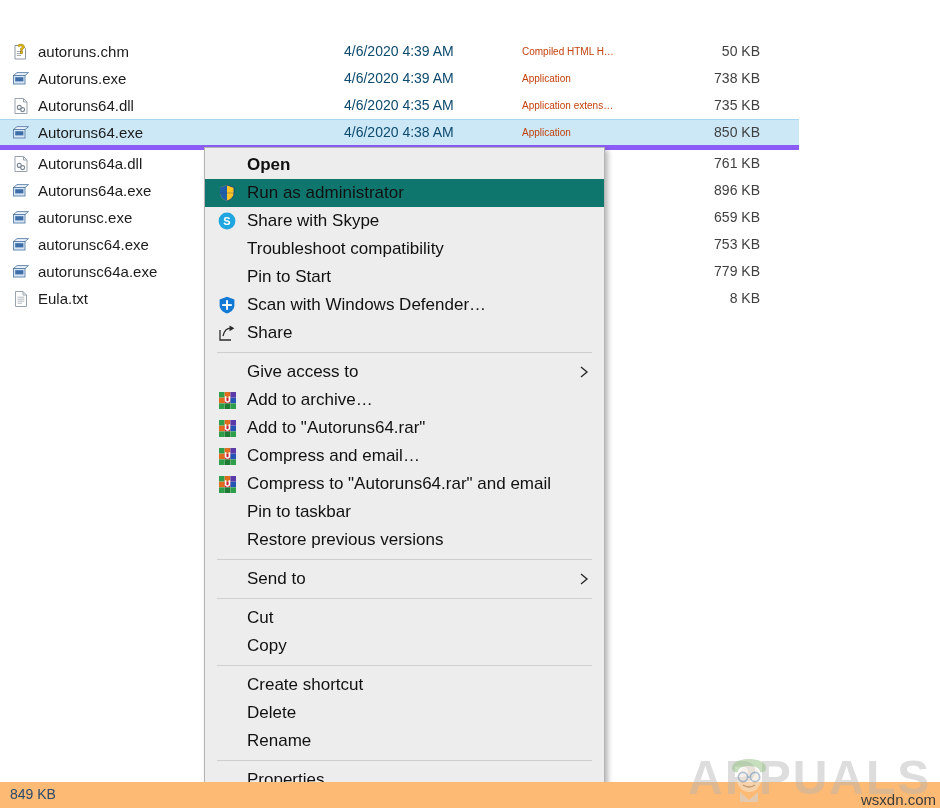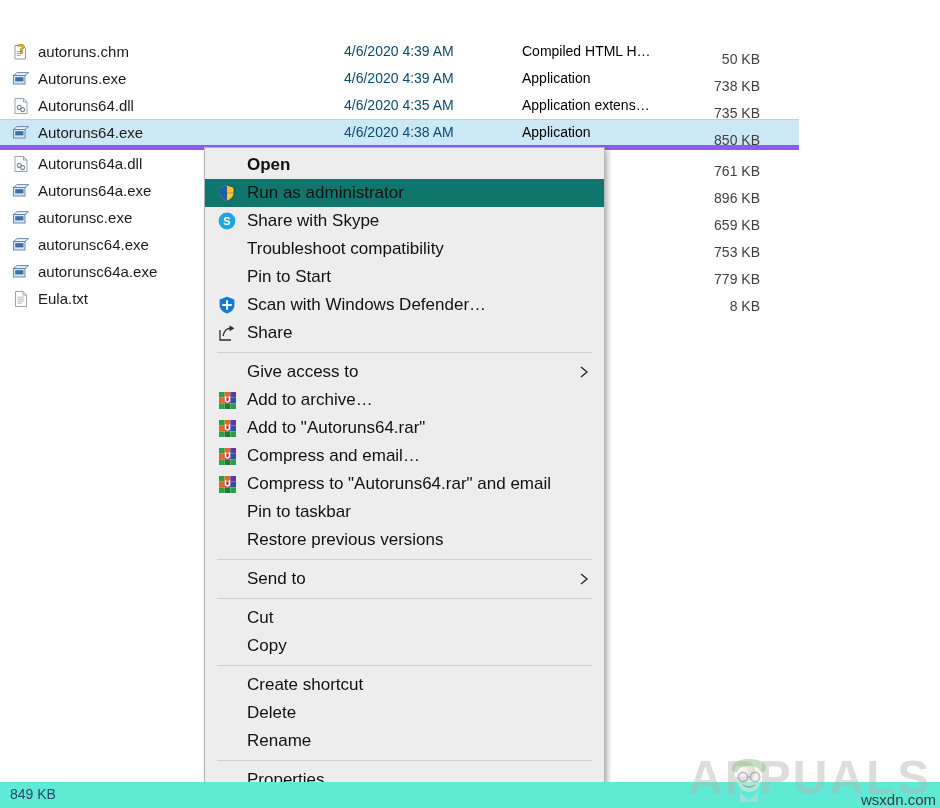--- a/index.html
+++ b/index.html
@@ -87,28 +87,28 @@
     height: 27px; line-height: 27px;
     font-size: 14px;
     color: #0c4a6e;
     white-space: nowrap;
   }
   .file-row.selected .cell-date { line-height: 25px; }
   .cell-type {
     position: absolute;
     left: 522px; top: 0;
     height: 27px; line-height: 27px;
-    font-size: 14px;
-    color: #000000;
+    font-size: 10px;
+    color: #c2410c;
     white-space: nowrap;
   }
   .file-row.selected .cell-type { line-height: 25px; }
   .cell-size {
     position: absolute;
-    left: 634px; top: 8px;
+    left: 634px; top: 0;
     width: 126px;
     height: 27px; line-height: 27px;
     font-size: 14px;
     color: #3f3f3f;
     text-align: right;
     white-space: nowrap;
   }
   .file-row.selected .cell-size { line-height: 25px; }
 
   .file-icon {
@@ -170,21 +170,21 @@
     width: 12px; height: 14px;
     color: #2b2b2b;
   }
   .ctx-arrow svg { display:block; }
 
   
   .status-bar {
     position: absolute;
     left: 0; bottom: 0;
     width: 940px; height: 26px;
-    background: #5eead4;
+    background: #fdba74;
   }
   .status-text {
     position: absolute;
     left: 10px; top: 4px;
     font-size: 14px;
     color: #2b4a6b;
   }
 
   
   .watermark {

